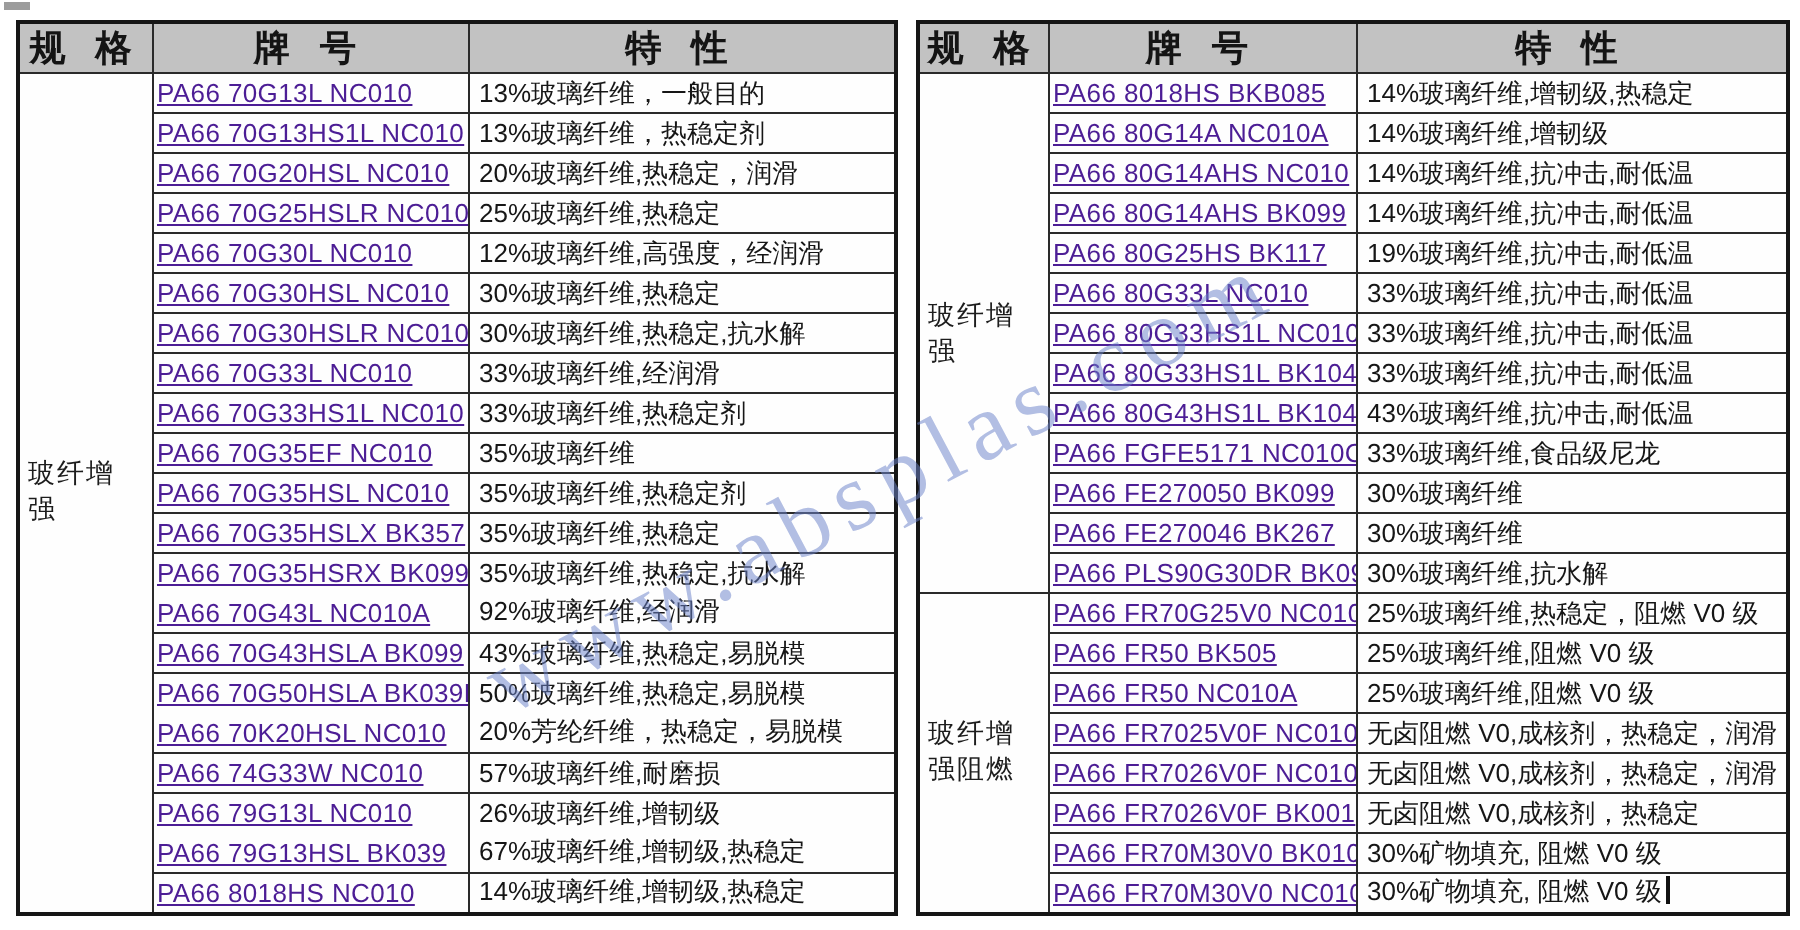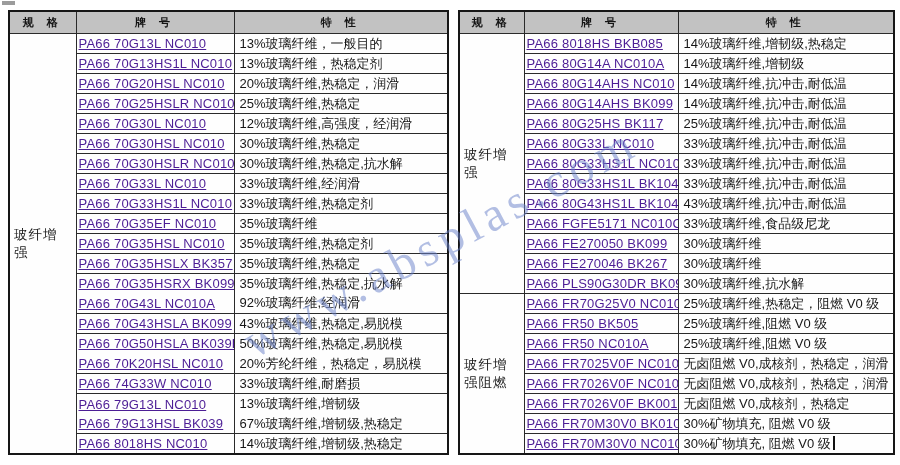--- a/index.html
+++ b/index.html
@@ -8,21 +8,21 @@
     background:#ffffff;
     font-family:"Liberation Sans","DejaVu Sans",sans-serif;
   }
   .tbl{
     position:absolute;border-collapse:collapse;table-layout:fixed;
     border:2px solid #161616;background:#fefefe;
   }
   .tbl th,.tbl td{border:1px solid #2a2a2a;overflow:hidden;padding:0;}
   .tbl thead th{
     background:#c2c2c2;color:#141414;font-weight:bold;
-    font-size:11px;letter-spacing:5px;height:21px;text-align:center;
+    font-size:18px;letter-spacing:5px;height:21px;text-align:center;
   }
   .tbl tbody tr{height:20px;}
   td.spec{
     text-align:left;vertical-align:middle;color:#1d1d1d;
     font-size:13.5px;letter-spacing:1px;line-height:18px;
     white-space:normal;padding:0 4px;
   }
   td.grade{
     color:#4c1d95;font-size:13px;padding-left:2px;
     white-space:nowrap;letter-spacing:0.2px;text-decoration:underline;
@@ -132,25 +132,25 @@
       <tr>
         <td class="grade nb-b">PA66 70G50HSLA BK039B</td>
         <td class="feat nb-b">50%玻璃纤维,热稳定,易脱模</td>
       </tr>
       <tr>
         <td class="grade nb-t">PA66 70K20HSL NC010</td>
         <td class="feat nb-t">20%芳纶纤维，热稳定，易脱模</td>
       </tr>
       <tr>
         <td class="grade">PA66 74G33W NC010</td>
-        <td class="feat">33%玻璃纤维,耐磨损</td>
+        <td class="feat">57%玻璃纤维,耐磨损</td>
       </tr>
       <tr>
         <td class="grade nb-b">PA66 79G13L NC010</td>
-        <td class="feat nb-b">13%玻璃纤维,增韧级</td>
+        <td class="feat nb-b">26%玻璃纤维,增韧级</td>
       </tr>
       <tr>
         <td class="grade nb-t">PA66 79G13HSL BK039</td>
         <td class="feat nb-t">67%玻璃纤维,增韧级,热稳定</td>
       </tr>
       <tr>
         <td class="grade">PA66 8018HS NC010</td>
         <td class="feat">14%玻璃纤维,增韧级,热稳定</td>
       </tr>
     </tbody>
@@ -182,21 +182,21 @@
       <tr>
         <td class="grade">PA66 80G14AHS NC010</td>
         <td class="feat">14%玻璃纤维,抗冲击,耐低温</td>
       </tr>
       <tr>
         <td class="grade">PA66 80G14AHS BK099</td>
         <td class="feat">14%玻璃纤维,抗冲击,耐低温</td>
       </tr>
       <tr>
         <td class="grade">PA66 80G25HS BK117</td>
-        <td class="feat">25%玻璃纤维,抗冲击,耐低温</td>
+        <td class="feat">19%玻璃纤维,抗冲击,耐低温</td>
       </tr>
       <tr>
         <td class="grade">PA66 80G33L NC010</td>
         <td class="feat">33%玻璃纤维,抗冲击,耐低温</td>
       </tr>
       <tr>
         <td class="grade">PA66 80G33HS1L NC010</td>
         <td class="feat">33%玻璃纤维,抗冲击,耐低温</td>
       </tr>
       <tr>

